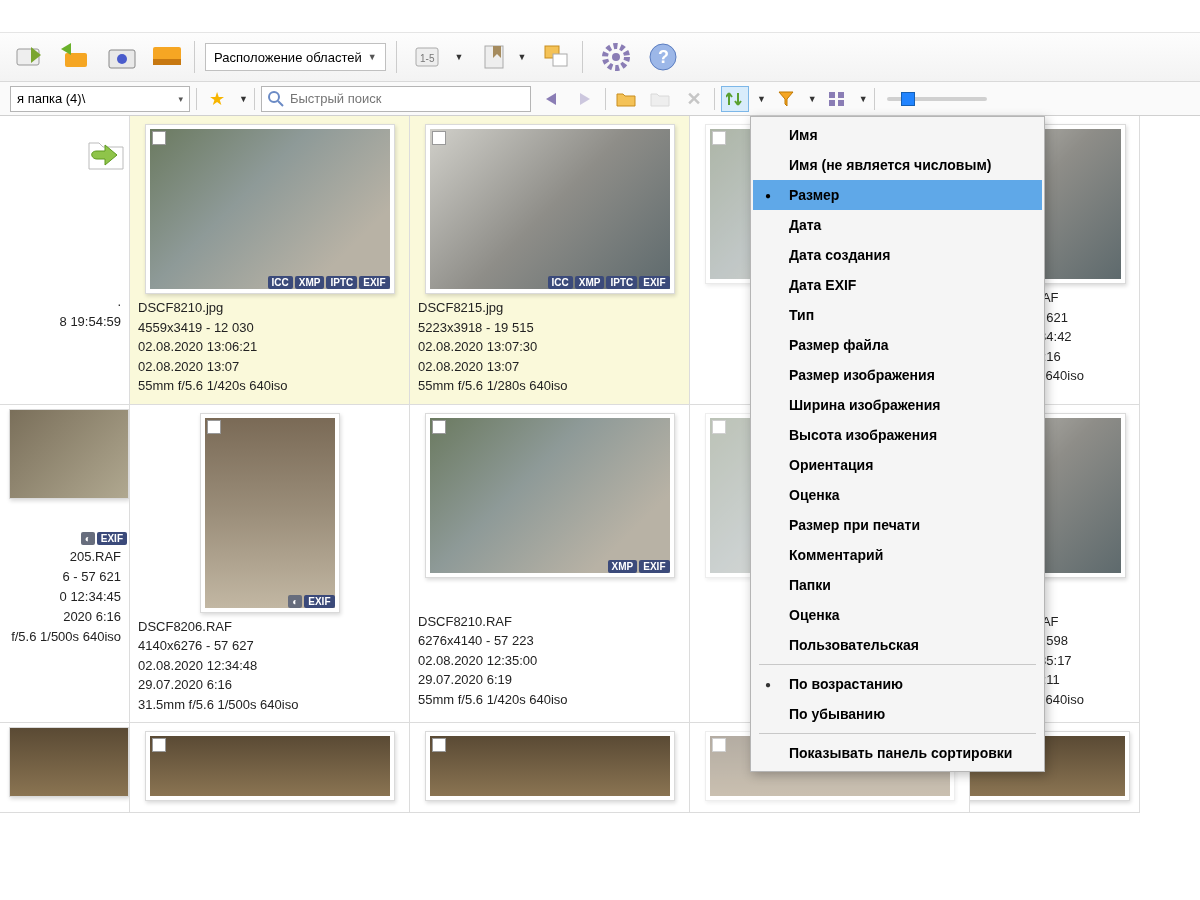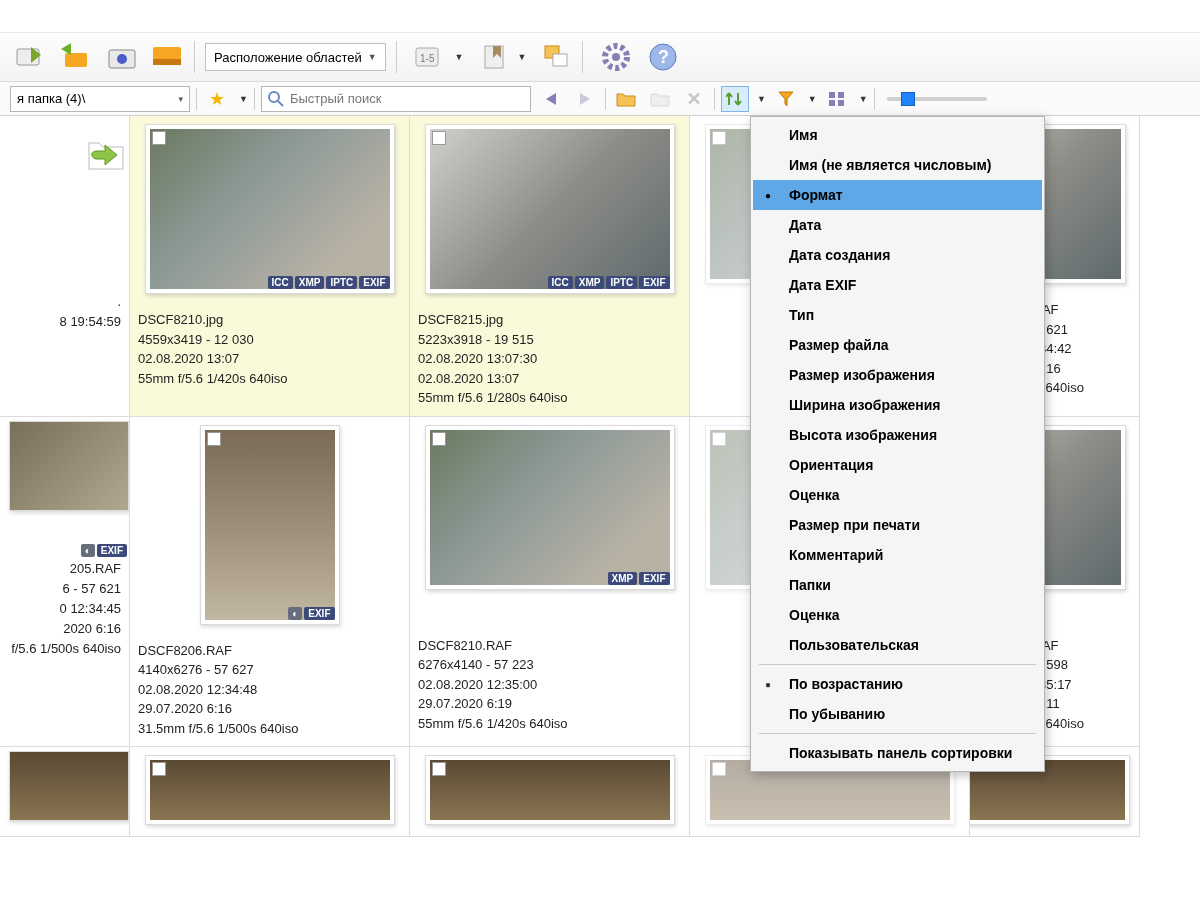--- a/index.html
+++ b/index.html
@@ -23,21 +23,21 @@
 .drop-caret { font-size:9px; color:#333; margin-left:2px; }
 .star { color: #f7b500; font-size:18px; }
 .slider-track { width:100px; height:4px; background:#d0d0d0; border-radius:2px; position:relative; margin-left:6px; }
 .slider-thumb { position:absolute; left:14px; top:-5px; width:14px; height:14px; background:#2184ff; border:1px solid #1560b5; }
 
 
 .main { position: relative; background:#fff; height: 784px; }
 .grid { display: grid; grid-template-columns: 130px 280px 280px 280px 280px; grid-auto-rows: auto; }
 .cell { border-right: 1px solid #dcdcdc; border-bottom:1px solid #dcdcdc; padding: 8px; display:flex; flex-direction:column; align-items:center; }
 .cell.highlight { background: #faf9da; }
-.thumbframe { padding: 4px; background:#fff; border:1px solid #dadada; box-shadow: 1px 2px 4px rgba(0,0,0,.15); position:relative; margin-bottom: 16px; }
+.thumbframe { padding: 4px; background:#fff; border:1px solid #dadada; box-shadow: 1px 2px 4px rgba(0,0,0,.15); position:relative; margin-bottom: 4px; }
 .thumbimg { background: linear-gradient(135deg,#6b7a60 0%, #8e9a98 40%, #b8b2a5 80%); display:block; }
 .thumbimg.w { background: linear-gradient(135deg,#d0cfc9 0%, #8e8d88 50%, #5e6a6d 100%); }
 .thumbimg.t { background: linear-gradient(180deg,#7a6a56 0%, #9b8e7a 50%, #c2b7a3 100%); width: 130px; height:190px;}
 .wide { width: 240px; height: 160px;}
 .checkbox { position:absolute; top:6px; left:6px; width:14px; height:14px; background:#fff; border:1px solid #999; }
 .badges { position:absolute; bottom:4px; right:4px; display:flex; gap:2px; }
 .badge { background:#3b4a7a; color:#fff; font-size:10px; font-weight:bold; padding:1px 4px; border-radius:2px; }
 .badge.gy { background:#676d7d;}
 .infos { font-size: 13px; line-height:1.5; color:#222; width:100%;}
 .cell.partial { overflow:hidden; }
@@ -226,20 +226,21 @@
       <div class="badges">
         <span class="badge">ICC</span>
         <span class="badge">XMP</span>
         <span class="badge">IPTC</span>
         <span class="badge">EXIF</span>
       </div>
     </div>
     <div class="infos">
       <div>DSCF8210.jpg</div>
       <div>4559x3419 - 12 030</div>
+      <div>02.08.2020 13:06:21</div>
       <div>02.08.2020 13:07</div>
       <div>55mm f/5.6 1/420s 640iso</div>
     </div>
   </div>
 
   <div class="cell highlight">
     <div class="thumbframe">
       <div class="checkbox"></div>
       <div class="thumbimg wide w"></div>
       <div class="badges">
@@ -382,21 +383,21 @@
         <div class="thumbframe" style="margin-left:-60px">
           <div class="thumbimg" style="width:200px;height:60px;background:linear-gradient(#5a4a34,#8a7452)"></div>
         </div>
       </div>
 </div>
 
 <div class="dropdown">
   <div id="sort-items">
         <div class="dd-item">Имя</div>
         <div class="dd-item">Имя (не является числовым)</div>
-        <div class="dd-item selected checked">Формат</div>
+        <div class="dd-item selected checked">Размер</div>
         <div class="dd-item">Дата</div>
         <div class="dd-item">Дата создания</div>
         <div class="dd-item">Дата EXIF</div>
         <div class="dd-item">Тип</div>
         <div class="dd-item">Размер файла</div>
         <div class="dd-item">Размер изображения</div>
         <div class="dd-item">Ширина изображения</div>
         <div class="dd-item">Высота изображения</div>
         <div class="dd-item">Ориентация</div>
         <div class="dd-item">Оценка</div>

